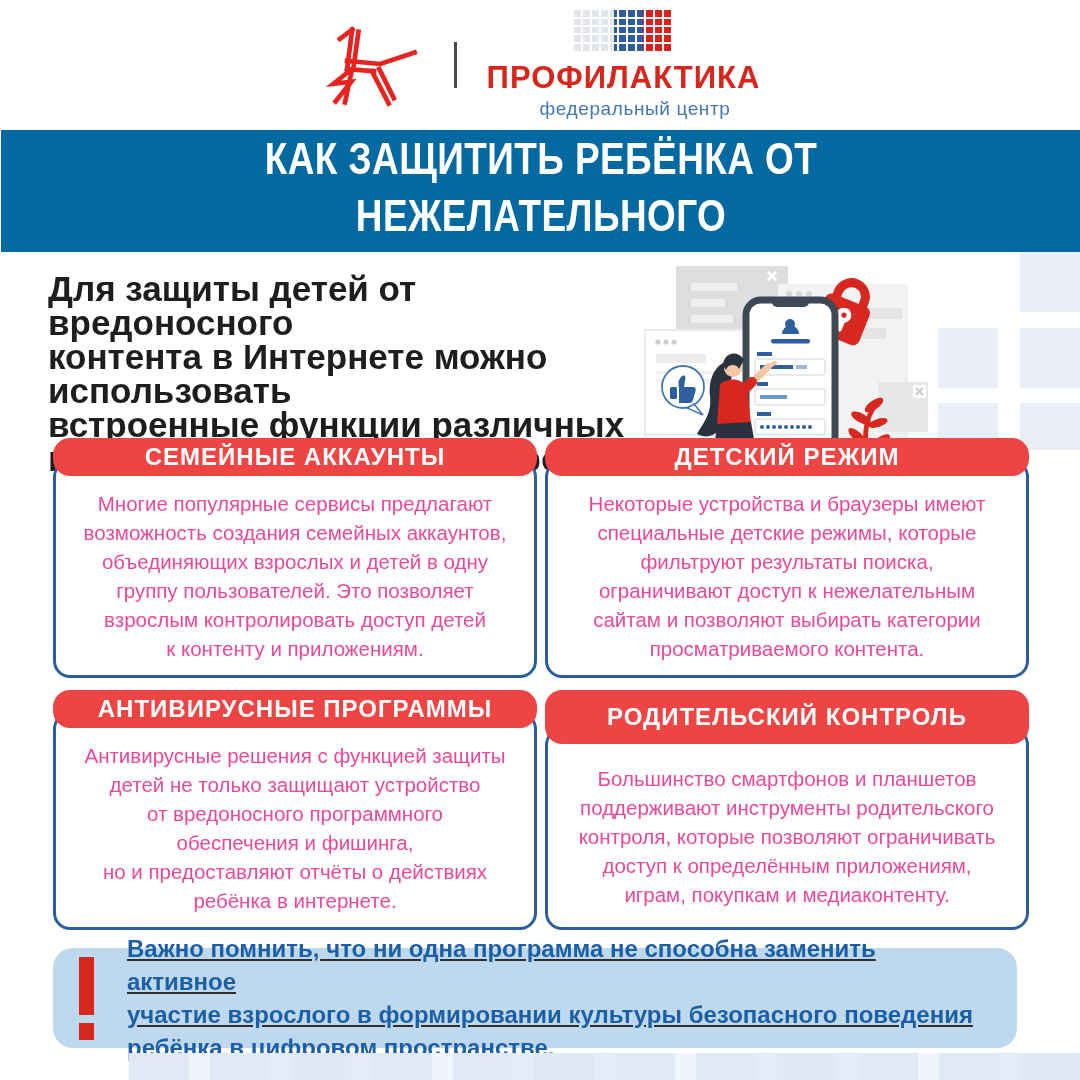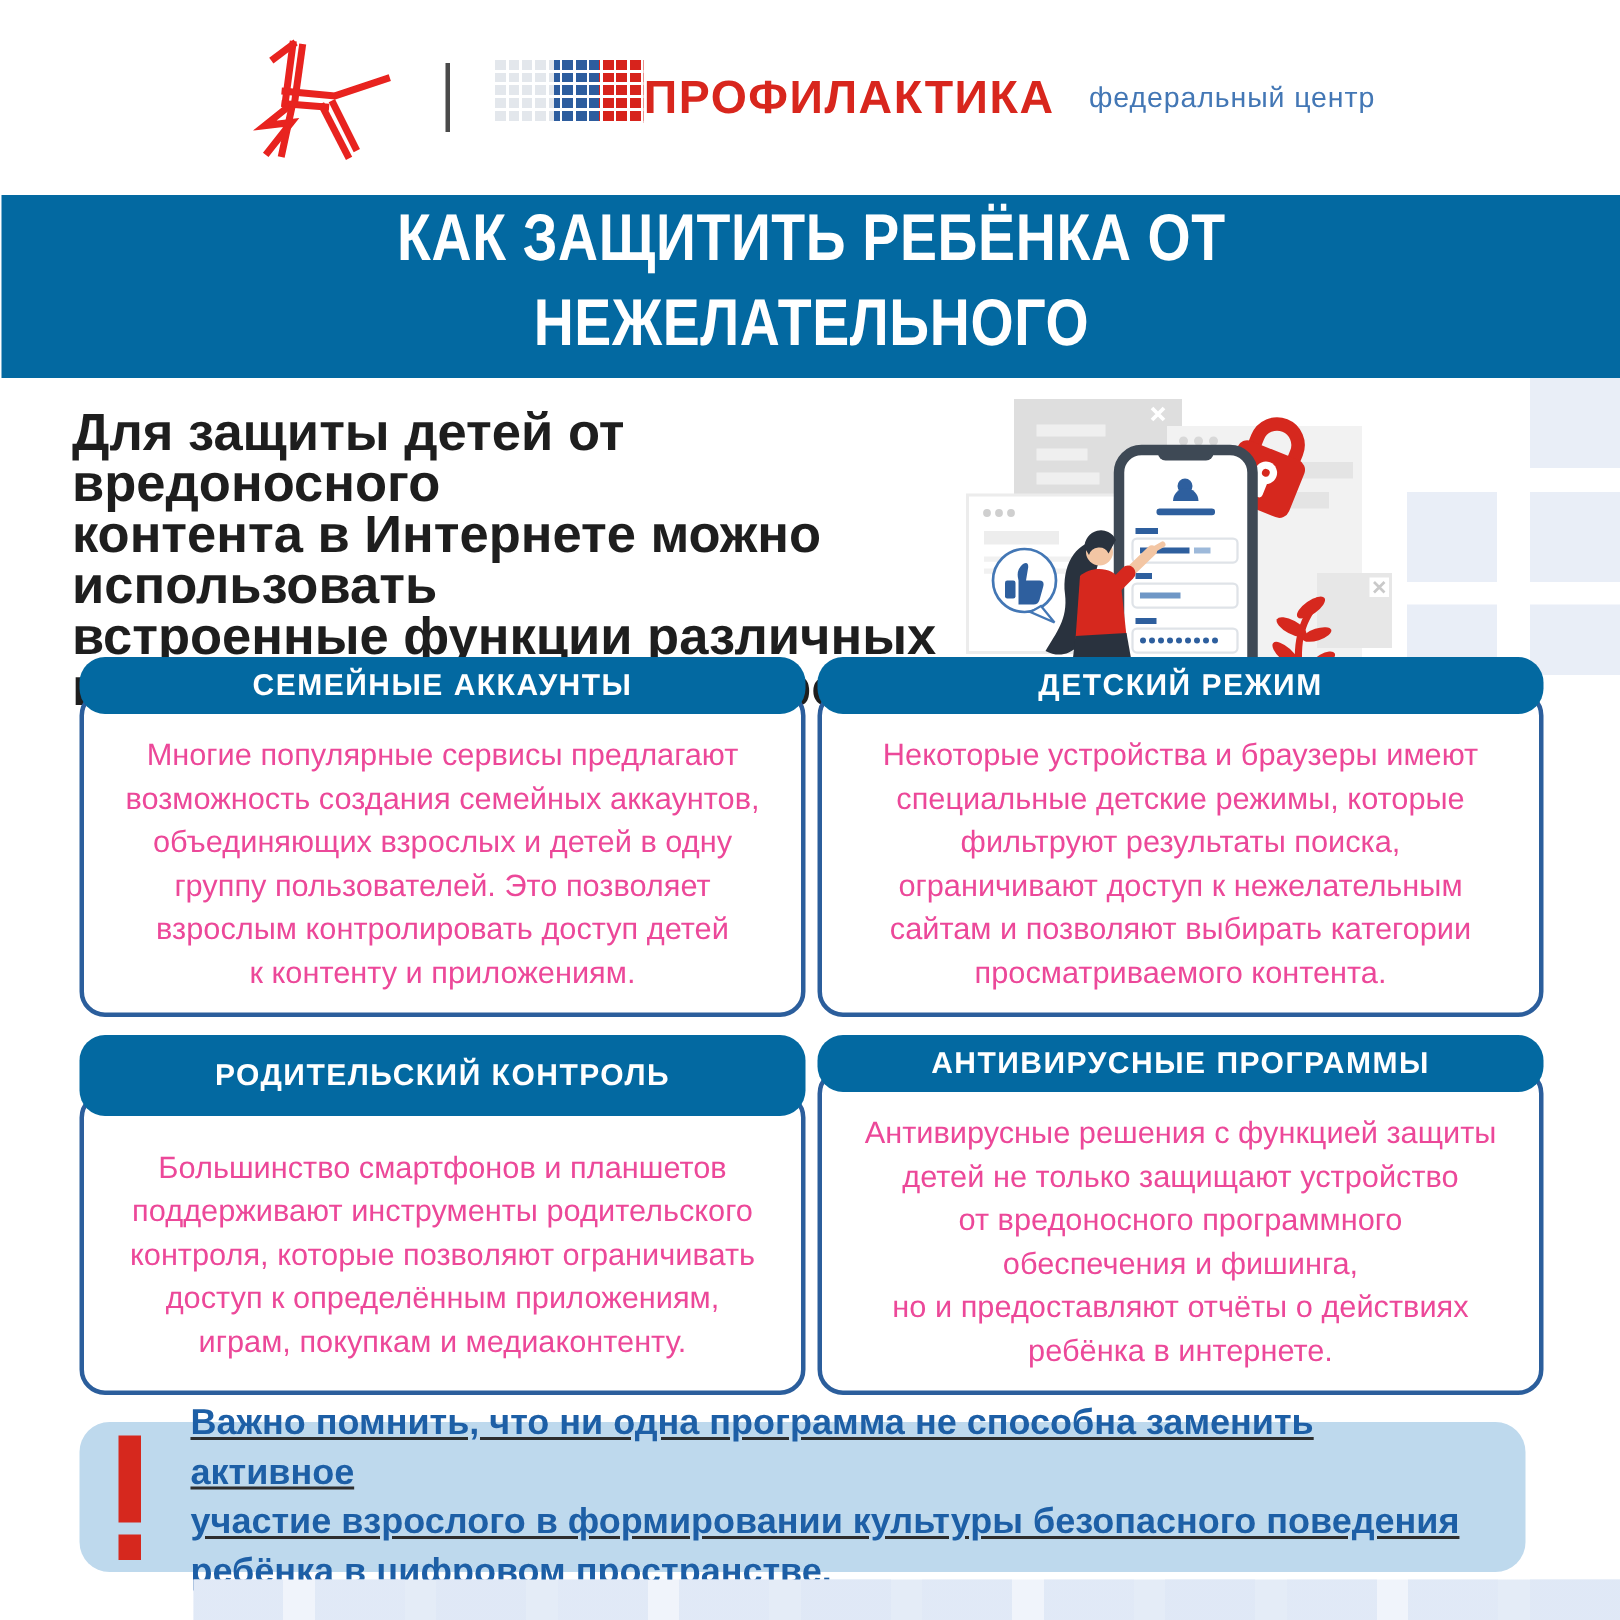--- a/index.html
+++ b/index.html
@@ -10,21 +10,21 @@
   }
   .pre { white-space:pre-line; }
 
   
   .header-row {
     position:absolute; left:0; top:0; width:1080px; height:130px;
     display:flex; align-items:center; justify-content:center; gap:30px;
   }
   .chair-logo { width:104px; height:84px; }
   .header-divider { width:3px; height:46px; background:#4a4a4a; }
-  .brand { display:flex; flex-direction:row; align-items:center; }
+  .brand { display:flex; flex-direction:column; align-items:center; }
   .brand-grid {
     width:99px; height:42px; margin-bottom:8px;
     background-image:
       repeating-linear-gradient(to right, transparent 0 7px, #ffffff 7px 9px),
       repeating-linear-gradient(to bottom, transparent 0 6.5px, #ffffff 6.5px 8.5px),
       linear-gradient(to right, #e3e7ec 0 40%, #2d5d9e 40% 70%, #d7231c 70% 100%);
   }
   .brand-title {
     font-size:31px; font-weight:800; color:#d8261d; letter-spacing:1px;
   }
@@ -54,23 +54,23 @@
 
   
   .cards {
     position:absolute; left:53px; top:438px; width:976px;
     display:grid; grid-template-columns:484px 484px;
     column-gap:8px; row-gap:12px;
   }
   .card { display:flex; flex-direction:column; height:240px; }
   .card-header {
     position:relative; z-index:2; height:54px; border-radius:17px;
-    background:#0369a1; color:#ffffff;
+    background:#ef4444; color:#ffffff;
     display:flex; align-items:center; justify-content:center;
-    font-size:20px; font-weight:bold; letter-spacing:1px;
+    font-size:24px; font-weight:bold; letter-spacing:1px;
   }
   .card-body {
     flex:1; margin-top:-16px; background:#ffffff;
     border:3px solid #2b5e9c; border-radius:17px;
     padding:26px 16px 12px;
     display:flex; align-items:center; justify-content:center;
   }
   .card-body-text {
     text-align:center; font-size:20.5px; line-height:29px; color:#ec4899;
   }
@@ -257,40 +257,40 @@
     <div class="card-body">
       <div class="card-body-text pre">Некоторые устройства и браузеры имеют
 специальные детские режимы, которые
 фильтруют результаты поиска,
 ограничивают доступ к нежелательным
 сайтам и позволяют выбирать категории
 просматриваемого контента.</div>
     </div>
   </div>
   <div class="card">
-    <div class="card-header">РОДИТЕЛЬСКИЙ КОНТРОЛЬ</div>
-    <div class="card-body">
-      <div class="card-body-text pre">Большинство смартфонов и планшетов
-поддерживают инструменты родительского
-контроля, которые позволяют ограничивать
-доступ к определённым приложениям,
-играм, покупкам и медиаконтенту.</div>
-    </div>
-  </div>
-  <div class="card">
     <div class="card-header">АНТИВИРУСНЫЕ ПРОГРАММЫ</div>
     <div class="card-body">
       <div class="card-body-text pre">Антивирусные решения с функцией защиты
 детей не только защищают устройство
 от вредоносного программного
 обеспечения и фишинга,
 но и предоставляют отчёты о действиях
 ребёнка в интернете.</div>
     </div>
   </div>
+  <div class="card">
+    <div class="card-header">РОДИТЕЛЬСКИЙ КОНТРОЛЬ</div>
+    <div class="card-body">
+      <div class="card-body-text pre">Большинство смартфонов и планшетов
+поддерживают инструменты родительского
+контроля, которые позволяют ограничивать
+доступ к определённым приложениям,
+играм, покупкам и медиаконтенту.</div>
+    </div>
+  </div>
 </div>
 
 <div class="note">
   <div class="excl">
     <div class="excl-bar"></div>
     <div class="excl-dot"></div>
   </div>
   <div class="note-text pre">Важно помнить, что ни одна программа не способна заменить активное
 участие взрослого в формировании культуры безопасного поведения
 ребёнка в цифровом пространстве.</div>

